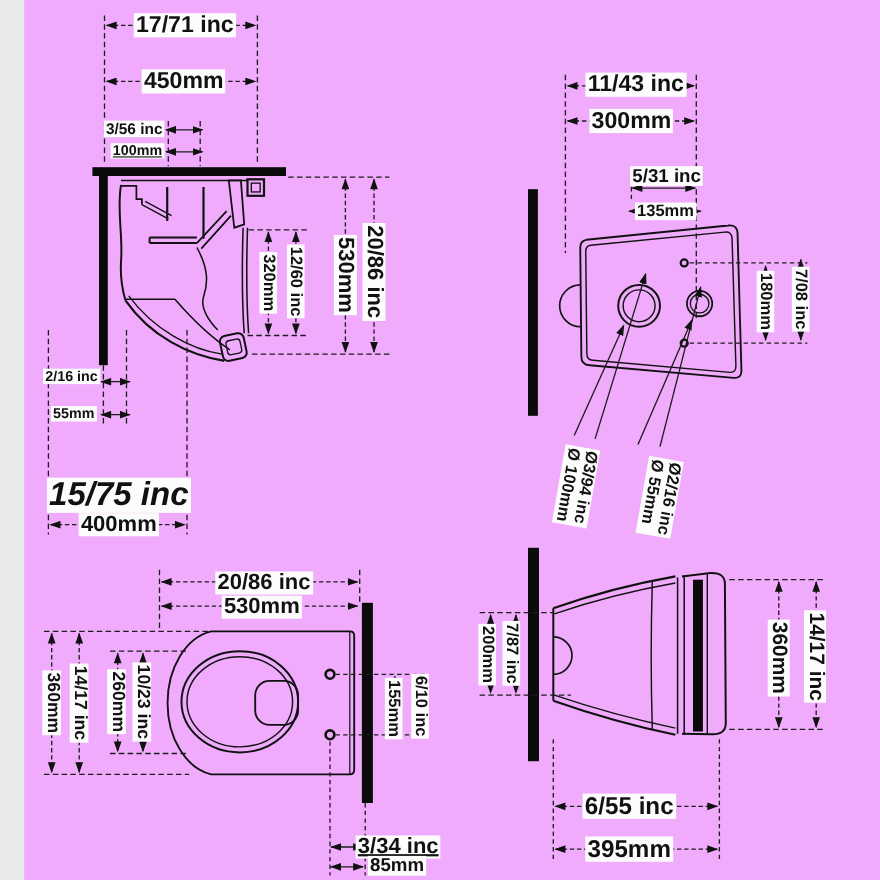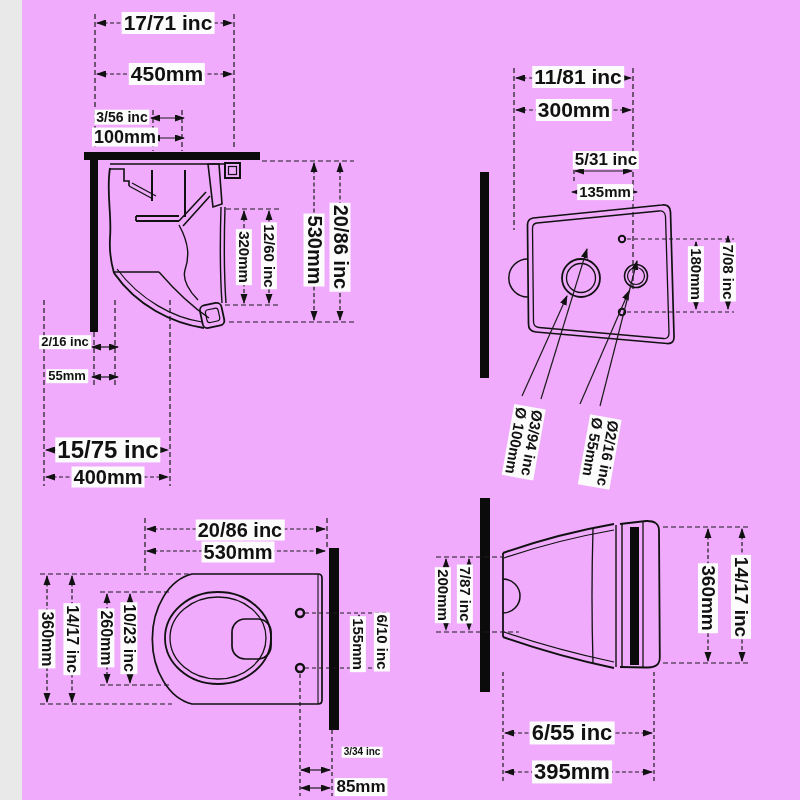--- a/index.html
+++ b/index.html
@@ -164,31 +164,31 @@
       <line x1="720" y1="529" x2="720" y2="661" stroke-dasharray="4 2.5" marker-start="url(#as)" marker-end="url(#ae)"></line>
       <path d="M481,672 V784 M632,672 V782" stroke-dasharray="4 3"></path>
       <line x1="483" y1="733" x2="630" y2="733" stroke-dasharray="4 2.5" marker-start="url(#as)" marker-end="url(#ae)"></line>
       <line x1="483" y1="772" x2="630" y2="772" stroke-dasharray="4 2.5" marker-start="url(#as)" marker-end="url(#ae)"></line>
     </g>
   </svg>
 
   <div class="lbl" style="left:146px;top:23px;font-size:21px;">17/71 inc</div>
   <div class="lbl" style="left:145px;top:74px;font-size:21px;">450mm</div>
   <div class="lbl" style="left:100px;top:117px;font-size:14px;">3/56 inc</div>
-  <div class="lbl" style="left:103px;top:137px;font-size:18px;">100mm</div>
+  <div class="lbl" style="left:103px;top:137px;font-size:13px;text-decoration:underline;">100mm</div>
   <div class="lbl r90" style="left:292px;top:250px;font-size:20px;">530mm</div>
   <div class="lbl r90" style="left:318px;top:247px;font-size:20px;">20/86 inc</div>
   <div class="lbl r90" style="left:222px;top:257px;font-size:15px;">320mm</div>
   <div class="lbl r90" style="left:247px;top:256px;font-size:15px;">12/60 inc</div>
   <div class="lbl" style="left:43px;top:342px;font-size:13px;">2/16 inc</div>
   <div class="lbl" style="left:45px;top:376px;font-size:13px;">55mm</div>
-  <div class="lbl" style="left:86px;top:450px;font-size:24px;">15/75 inc</div>
+  <div class="lbl" style="left:86px;top:450px;font-size:30px;font-style:italic;">15/75 inc</div>
   <div class="lbl" style="left:86px;top:477px;font-size:20px;">400mm</div>
 
-  <div class="lbl" style="left:556px;top:77px;font-size:21px;">11/81 inc</div>
+  <div class="lbl" style="left:556px;top:77px;font-size:21px;">11/43 inc</div>
   <div class="lbl" style="left:552px;top:110px;font-size:21px;">300mm</div>
   <div class="lbl" style="left:584px;top:160px;font-size:17px;">5/31 inc</div>
   <div class="lbl" style="left:583px;top:192px;font-size:15px;text-align:right;">135mm</div>
   <div class="lbl r90" style="left:674px;top:274px;font-size:15px;">180mm</div>
   <div class="lbl r90" style="left:706px;top:272px;font-size:15px;">7/08 inc</div>
   <div class="lbl r100" style="left:502px;top:442px;font-size:15px;">
     <span class="ln">Ø3/94 inc</span>
     <span class="ln">Ø 100mm</span>
   </div>
   <div class="lbl r100" style="left:578px;top:452px;font-size:15px;">
@@ -197,21 +197,21 @@
   </div>
 
   <div class="lbl" style="left:218px;top:530px;font-size:20px;">20/86 inc</div>
   <div class="lbl" style="left:216px;top:552px;font-size:20px;">530mm</div>
   <div class="lbl r90" style="left:25px;top:639px;font-size:16px;">360mm</div>
   <div class="lbl r90" style="left:50px;top:639px;font-size:16px;">14/17 inc</div>
   <div class="lbl r90" style="left:84px;top:638px;font-size:16px;">260mm</div>
   <div class="lbl r90" style="left:107px;top:638px;font-size:16px;">10/23 inc</div>
   <div class="lbl r90" style="left:336px;top:644px;font-size:15px;">155mm</div>
   <div class="lbl r90" style="left:360px;top:642px;font-size:15px;">6/10 inc</div>
-  <div class="lbl" style="left:340px;top:752px;font-size:10px;">3/34 inc</div>
+  <div class="lbl" style="left:340px;top:770px;font-size:20px;text-decoration:underline;">3/34 inc</div>
   <div class="lbl" style="left:339px;top:787px;font-size:17px;">85mm</div>
 
   <div class="lbl r90" style="left:421px;top:595px;font-size:15px;">200mm</div>
   <div class="lbl r90" style="left:443px;top:594px;font-size:15px;">7/87 inc</div>
   <div class="lbl r90" style="left:686px;top:598px;font-size:19px;">360mm</div>
   <div class="lbl r90" style="left:719px;top:597px;font-size:19px;">14/17 inc</div>
   <div class="lbl" style="left:550px;top:733px;font-size:22px;">6/55 inc</div>
   <div class="lbl" style="left:550px;top:772px;font-size:22px;">395mm</div>
 
 </div>

